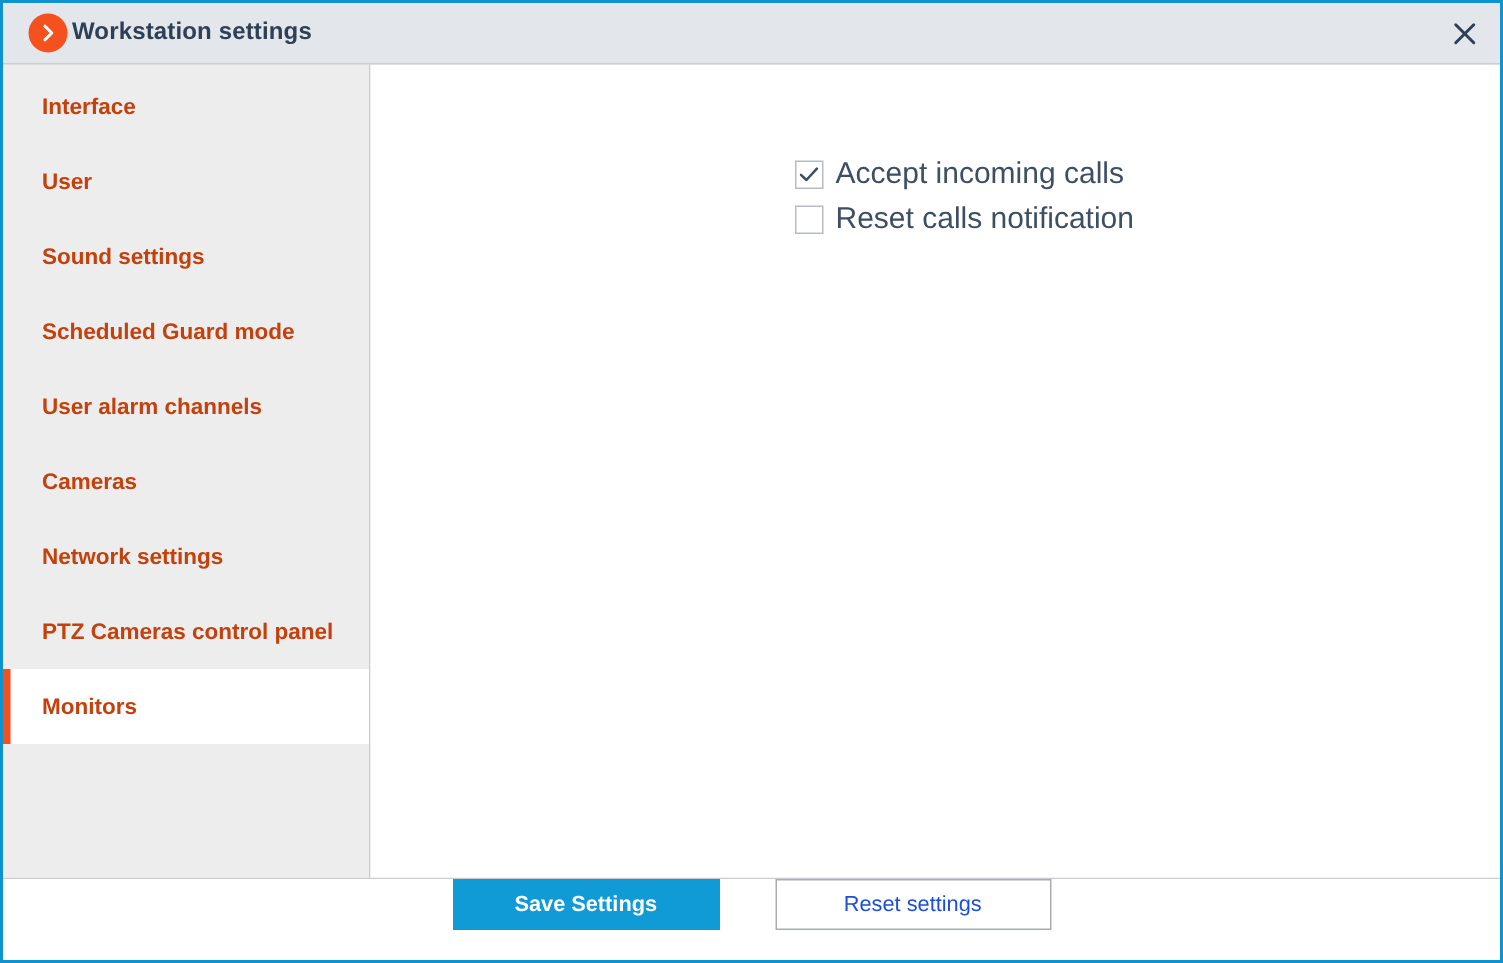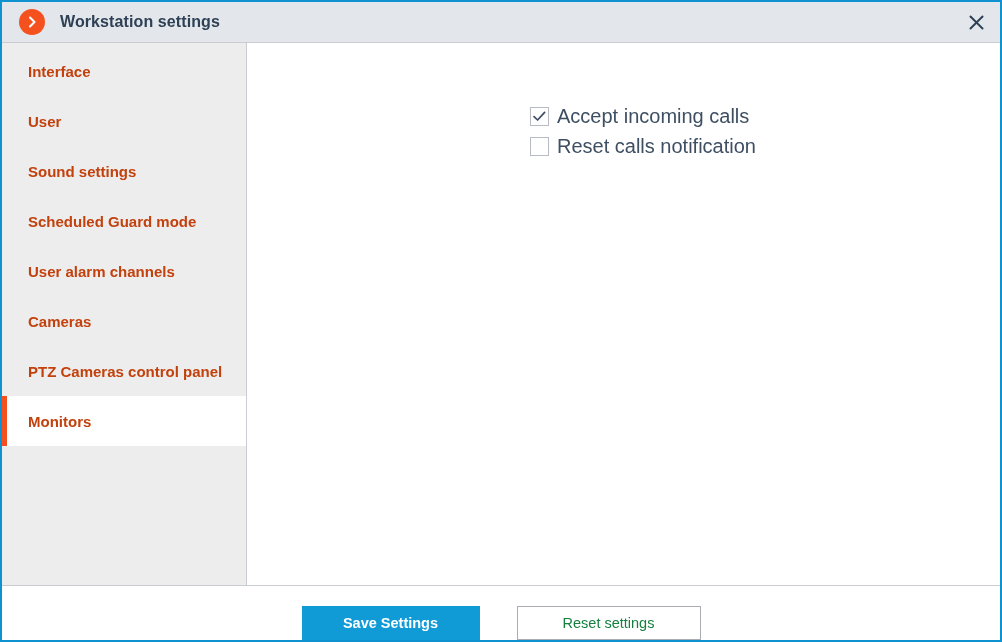--- a/index.html
+++ b/index.html
@@ -43,21 +43,21 @@
     margin-left: 17px;
     border-radius: 50%;
     background: #f4511e;
     display: flex;
     align-items: center;
     justify-content: center;
     flex: 0 0 auto;
   }
   .app-icon svg { display: block; }
   .title-text {
-    margin-left: 15px;
+    margin-left: 3px;
     font-size: 16px;
     font-weight: bold;
     color: #2e4055;
     letter-spacing: 0.1px;
   }
   .close-btn {
     position: absolute;
     right: 0; top: 0;
     width: 48px;
     height: 40px;
@@ -146,21 +146,21 @@
     font-size: 20px;
     color: #3e4f63;
   }
 
   
   .footer {
     flex: 0 0 54px;
     height: 54px;
     background: #ffffff;
     display: flex;
-    align-items: flex-end;
+    align-items: flex-start;
     justify-content: center;
     gap: 37px;
   }
   .btn {
     height: 34px;
     box-sizing: border-box;
     font-size: 14.5px;
     display: flex;
     align-items: center;
     justify-content: center;
@@ -170,21 +170,21 @@
   .btn-primary {
     width: 178px;
     background: #109ad6;
     color: #ffffff;
     font-weight: bold;
     border: none;
   }
   .btn-secondary {
     width: 184px;
     background: #ffffff;
-    color: #15803d;
+    color: #1d4ed8;
     border: 1px solid #a9adb3;
   }
 </style>
 </head>
 <body>
 
 <div class="window">
 
   <div class="titlebar">
     <div class="app-icon">
@@ -214,20 +214,23 @@
         <span>Sound settings</span>
       </div>
       <div class="nav-item">
         <span>Scheduled Guard mode</span>
       </div>
       <div class="nav-item">
         <span>User alarm channels</span>
       </div>
       <div class="nav-item">
         <span>Cameras</span>
+      </div>
+      <div class="nav-item">
+        <span>Network settings</span>
       </div>
       <div class="nav-item">
         <span>PTZ Cameras control panel</span>
       </div>
       <div class="nav-item selected">
         <span>Monitors</span>
       </div>
     </div>
 
     <div class="content">

